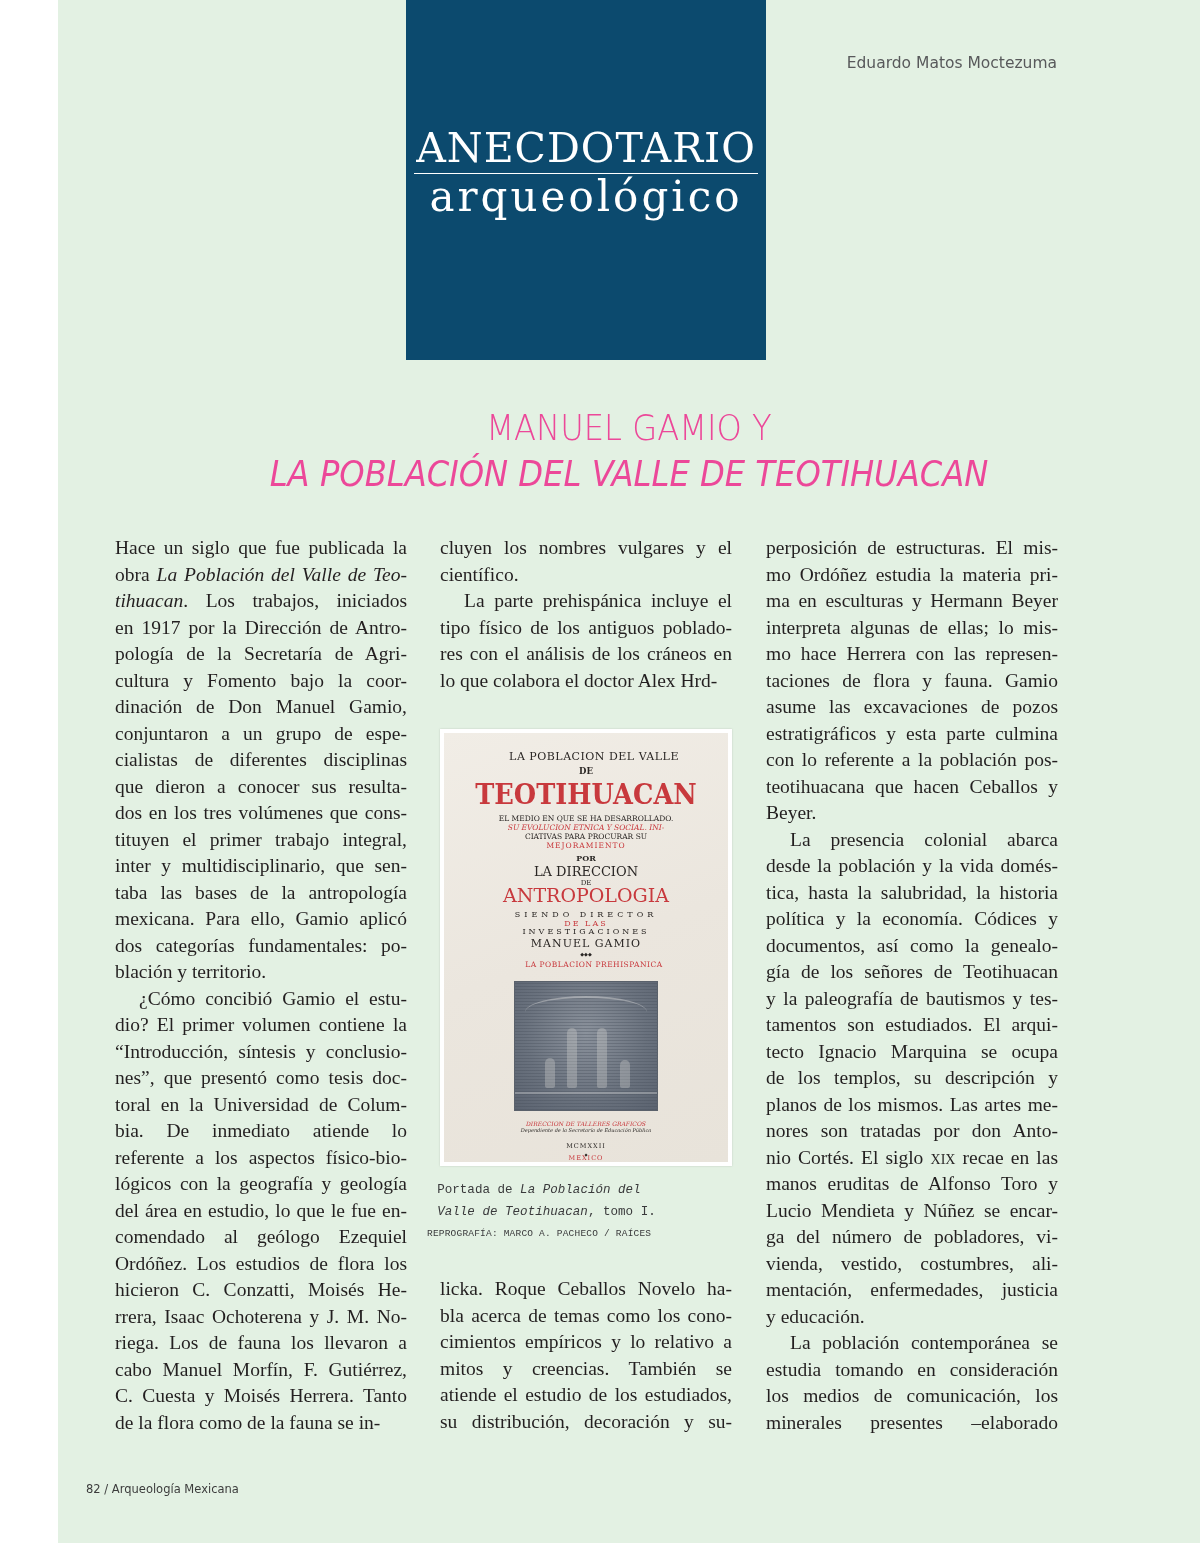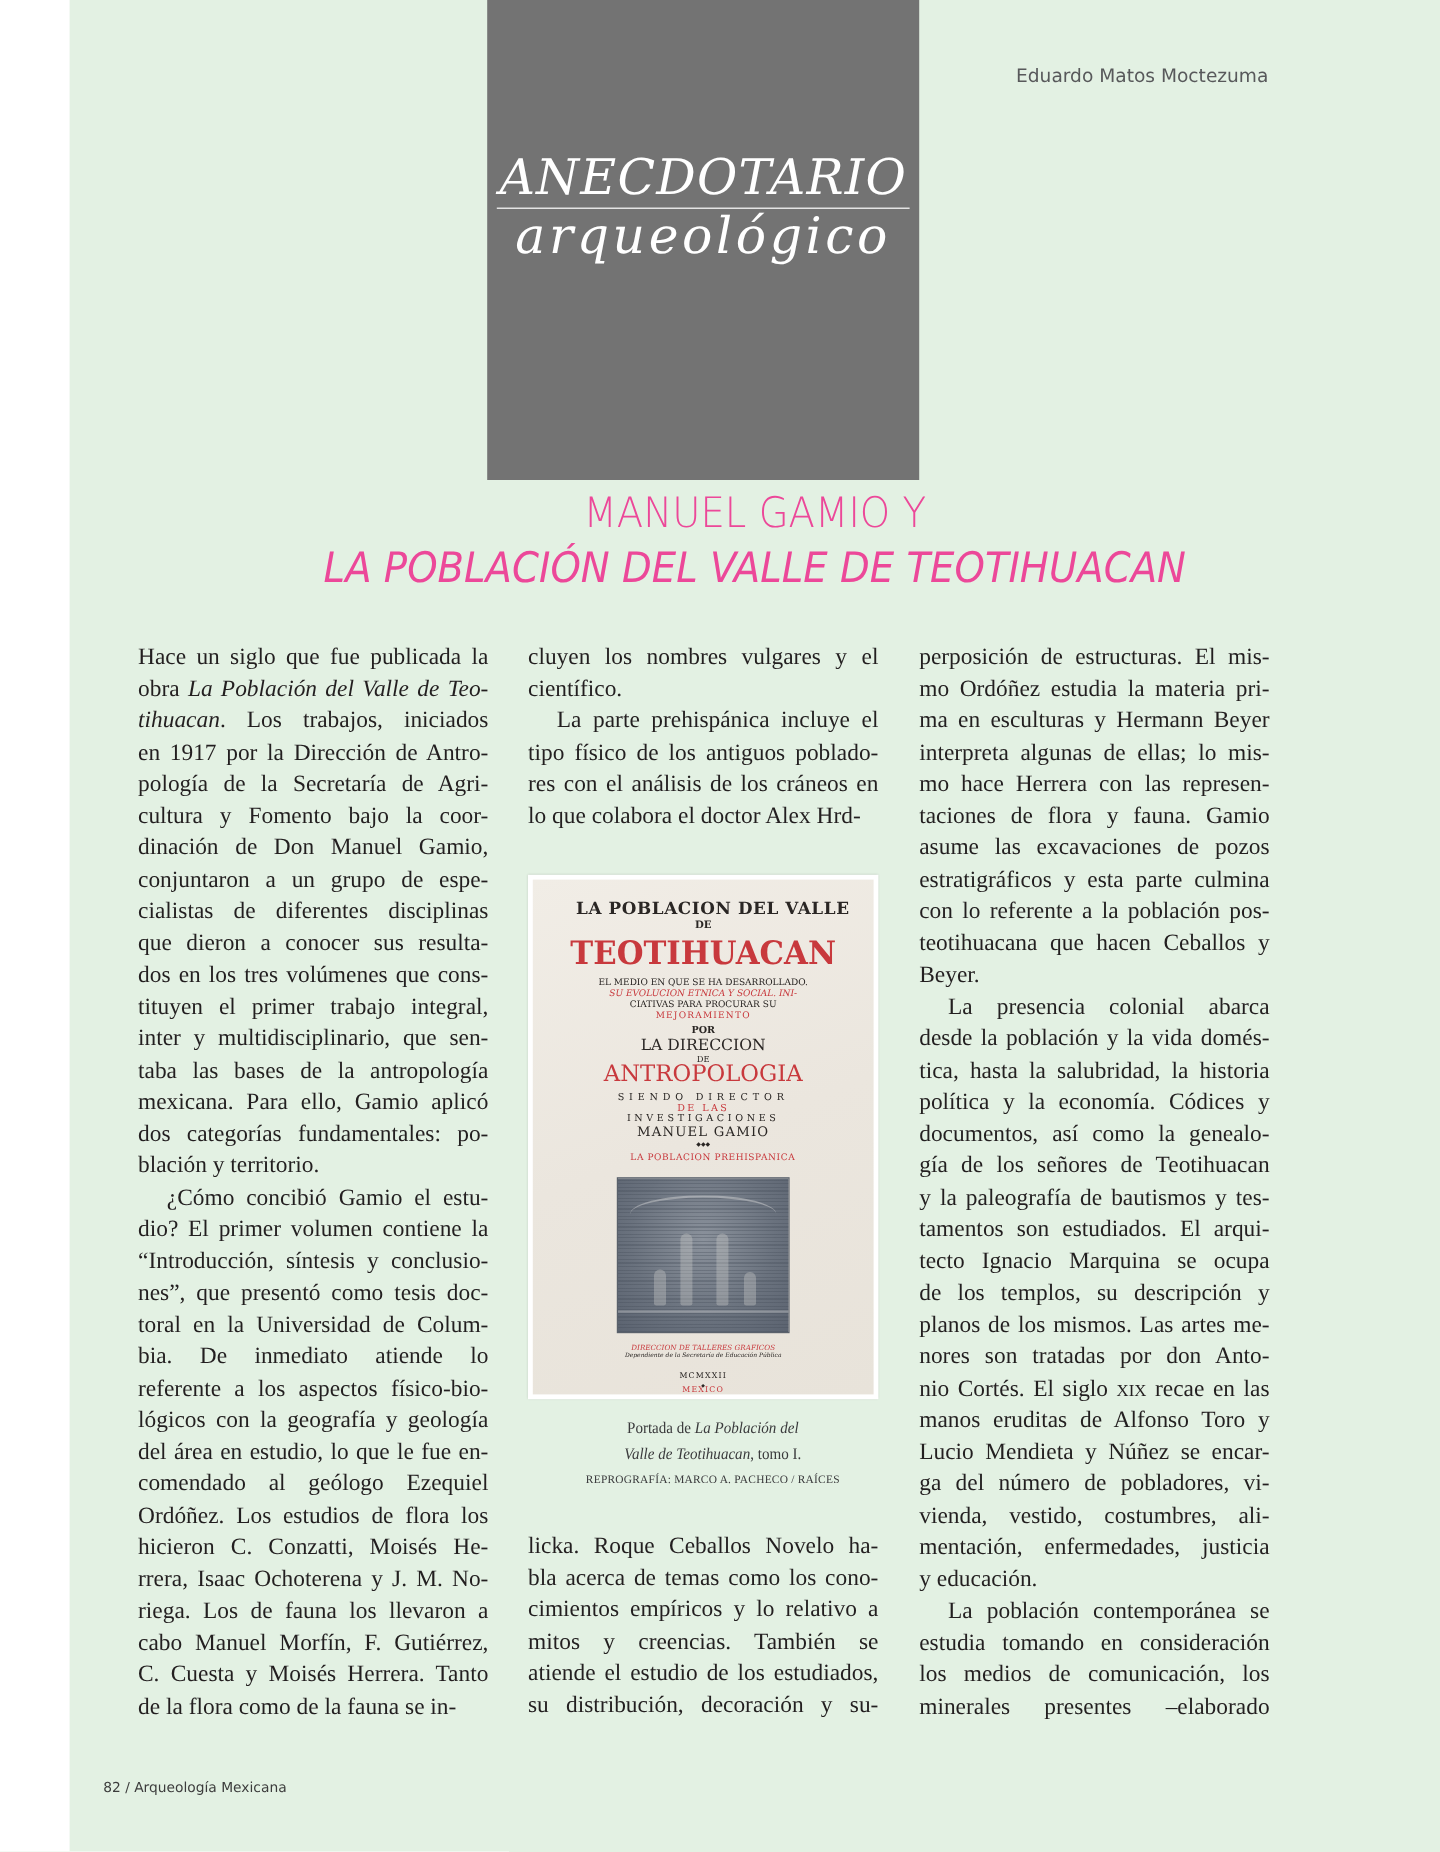--- a/index.html
+++ b/index.html
@@ -6,23 +6,22 @@
     body {
       width: 1200px; height: 1543px; position: relative; overflow: hidden;
       background: #ffffff;
       font-family: "DejaVu Serif", serif;
     }
     .page {
       position: absolute; left: 58px; top: 0; width: 1142px; height: 1543px;
       background: #e3f1e3;
     }
     .header-block {
-      position: absolute; left: 406px; top: 0; width: 360px; height: 400px;
-      background: #737373;
-      font-style: italic;
+      position: absolute; left: 406px; top: 0; width: 360px; height: 360px;
+      background: #0c4a6e;
     }
     .section-title-1, .section-title-2 {
       position: absolute; left: 0; width: 360px; text-align: center; color: #ffffff;
       font-family: "DejaVu Serif", serif; white-space: nowrap;
     }
     .section-title-1 { top: 124px; font-size: 41px; letter-spacing: 1px; }
     .section-title-2 { top: 172px; font-size: 42px; letter-spacing: 3px; }
     .section-rule {
       position: absolute; left: 8px; width: 344px; top: 173px; height: 1px; background: #ffffff;
     }
@@ -73,22 +72,22 @@
       position: absolute; bottom: 22px; width: 10px; background: rgba(210,210,205,0.35);
       border-radius: 5px 5px 2px 2px;
     }
     .woodcut .arc {
       position: absolute; left: 10px; right: 10px; top: 14px; height: 30px;
       border-top: 2px solid rgba(220,220,220,0.45); border-radius: 50% 50% 0 0;
     }
     .woodcut .ground { position: absolute; left: 0; right: 0; bottom: 16px; height: 2px; background: rgba(220,220,220,0.35); }
 
     .caption {
-      position: absolute; left: 448px; width: 292px; top: 1179px; text-align: center;
-      font-family: Liberation Serif, serif; color: #3a3a3c;
+      position: absolute; left: 427px; width: 292px; top: 1179px; text-align: left;
+      font-family: Liberation Mono, monospace; color: #3a3a3c;
     }
     .caption .c1 { font-size: 13.5px; line-height: 22px; transform: scaleX(0.93); }
     .caption .credit { font-size: 9.5px; line-height: 22px; letter-spacing: 0.2px; color: #3a3a3c; }
     .folio {
       position: absolute; left: 86px; top: 1482px;
       font-family: "DejaVu Sans", sans-serif; font-size: 11.5px; color: #3c3c3c;
     }
   </style>
 </head>
 <body>
@@ -192,21 +191,21 @@
     <span class="line">mentación, enfermedades, justicia</span>
     <span class="line last">y educación.</span>
     <span class="line ind">La población contemporánea se</span>
     <span class="line">estudia tomando en consideración</span>
     <span class="line">los medios de comunicación, los</span>
     <span class="line">minerales presentes –elaborado</span>
   </div>
 
 <div class="figure">
   <div class="cover">
-    <div class="cv black" style="top:17px;font-size:14px;font-weight:bold;letter-spacing:0.5px;margin-left:16px;">LA POBLACION DEL VALLE</div>
+    <div class="cv black" style="top:17px;font-size:11px;font-weight:normal;letter-spacing:0.5px;margin-left:16px;">LA POBLACION DEL VALLE</div>
     <div class="cv black" style="top:33px;font-size:8.5px;font-weight:bold;">DE</div>
     <div class="cv red" style="top:46px;font-size:27px;font-weight:bold;letter-spacing:0px;transform:scaleX(0.95);">TEOTIHUACAN</div>
     <div class="cv black" style="top:81px;font-size:7.5px;">EL MEDIO EN QUE SE HA DESARROLLADO.</div>
     <div class="cv red" style="top:90px;font-size:7.5px;font-style:italic;">SU EVOLUCION ETNICA Y SOCIAL. INI-</div>
     <div class="cv black" style="top:99px;font-size:7.5px;">CIATIVAS PARA PROCURAR SU</div>
     <div class="cv red" style="top:108px;font-size:7.5px;letter-spacing:1px;">MEJORAMIENTO</div>
     <div class="cv black" style="top:120px;font-size:8px;font-weight:bold;">POR</div>
     <div class="cv black" style="top:131px;font-size:13px;">LA DIRECCION</div>
     <div class="cv black" style="top:146px;font-size:7px;">DE</div>
     <div class="cv red" style="top:151px;font-size:19px;">ANTROPOLOGIA</div>

